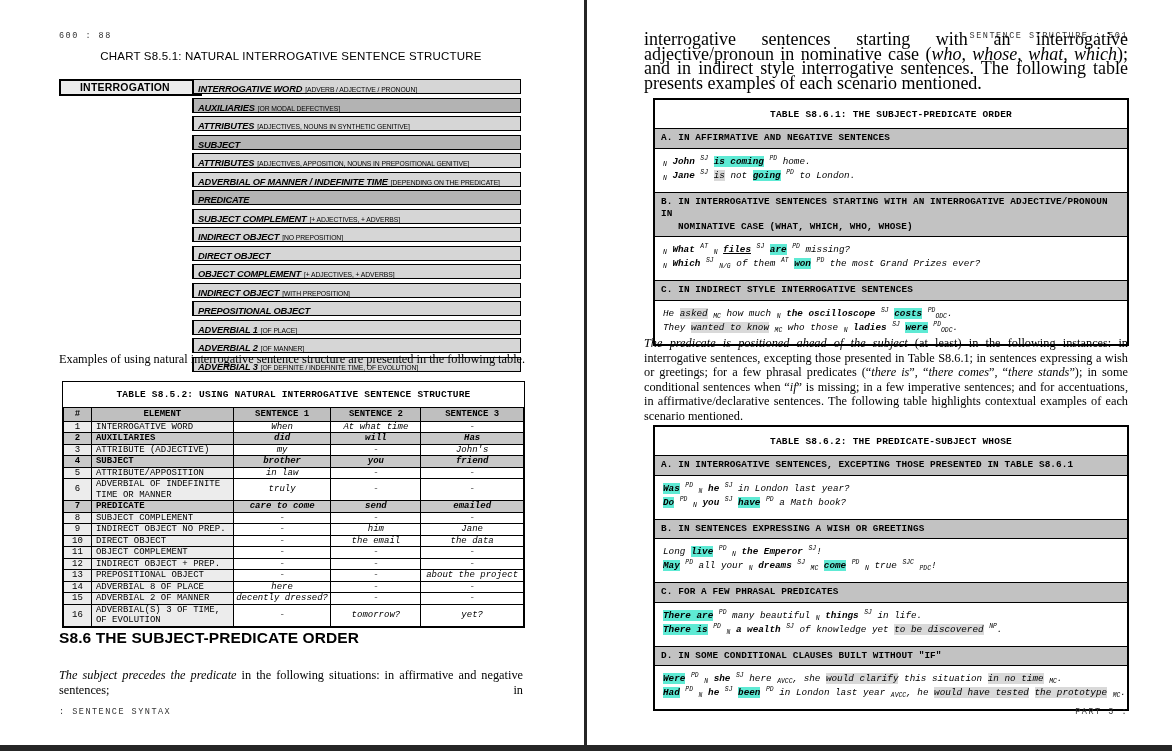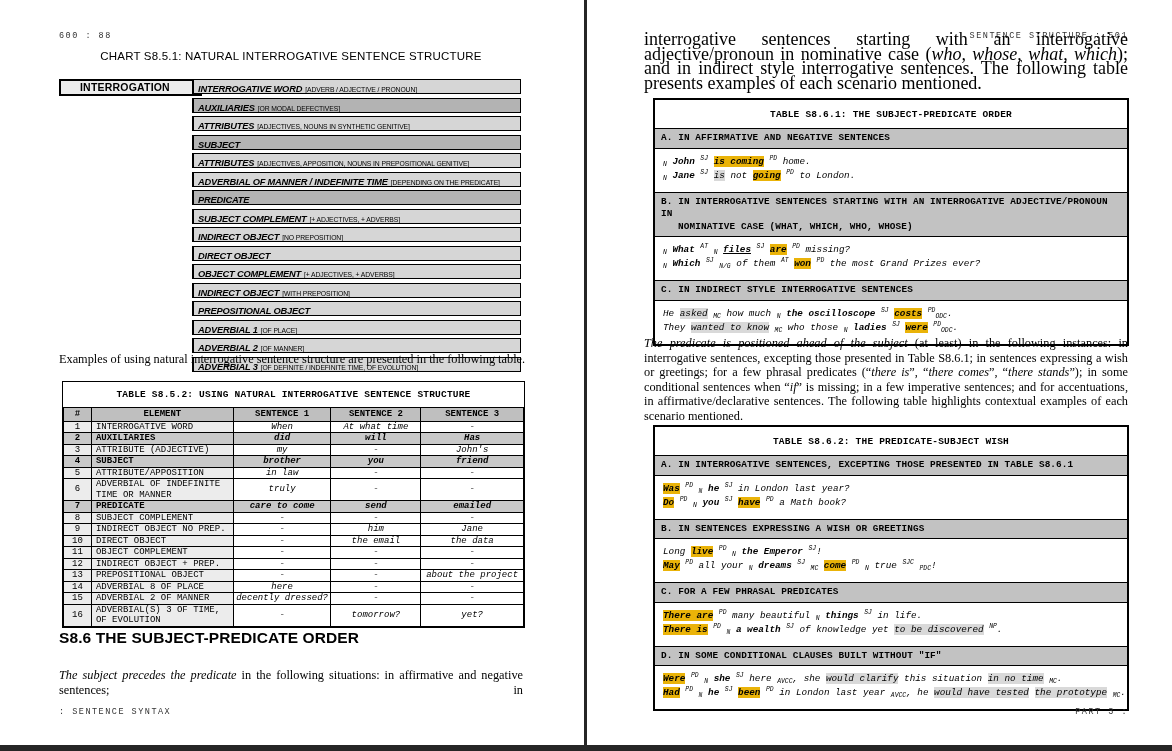--- a/index.html
+++ b/index.html
@@ -68,21 +68,21 @@
     text-align:center;padding:9px 0 8px 0;letter-spacing:0.2px;}
   .secbar{background:#c2c2c2;border-top:1px solid #000;border-bottom:1px solid #000;
     font-family:"Liberation Mono",monospace;font-weight:bold;font-size:9.4px;
     padding:3px 6px 3px 6px;line-height:12.5px;letter-spacing:0.1px;}
   .secbar-cont{padding-left:17px;}
   .exblock{padding:6px 8px 9px 8px;}
   .ex-line{font-family:"Liberation Mono",monospace;font-size:9.3px;font-style:italic;
     line-height:14px;white-space:nowrap;}
   .tk-i{}
   .tk-b{font-weight:bold;}
-  .tk-bh{font-weight:bold;background:#eab308;}
+  .tk-bh{font-weight:bold;background:#5eead4;}
   .tk-ih{background:#d9d9d9;}
   .tk-bu{font-weight:bold;text-decoration:underline;}
   .tk-sup{font-size:6.4px;vertical-align:4px;line-height:0;}
   .tk-sub{font-size:6.4px;vertical-align:-2px;line-height:0;}
   #ftr-right{position:absolute;left:57px;top:707px;width:484px;text-align:right;}
 </style>
 </head>
 <body>
 
 <div class="page" id="page-left">
@@ -275,21 +275,21 @@
           <div>C. IN INDIRECT STYLE INTERROGATIVE SENTENCES</div>
         </div>
         <div class="exblock">
           <div class="ex-line"><span class="tk-i">He </span><span class="tk-ih">asked</span><span class="tk-i"> </span><span class="tk-sub">MC</span><span class="tk-i"> how much </span><span class="tk-sub">N</span><span class="tk-i"> </span><span class="tk-b">the oscilloscope</span><span class="tk-i"> </span><span class="tk-sup">SJ</span><span class="tk-i"> </span><span class="tk-bh">costs</span><span class="tk-i"> </span><span class="tk-sup">PD</span><span class="tk-sub">ODC</span><span class="tk-i">.</span></div>
           <div class="ex-line"><span class="tk-i">They </span><span class="tk-ih">wanted to know</span><span class="tk-i"> </span><span class="tk-sub">MC</span><span class="tk-i"> who those </span><span class="tk-sub">N</span><span class="tk-i"> </span><span class="tk-b">ladies</span><span class="tk-i"> </span><span class="tk-sup">SJ</span><span class="tk-i"> </span><span class="tk-bh">were</span><span class="tk-i"> </span><span class="tk-sup">PD</span><span class="tk-sub">ODC</span><span class="tk-i">.</span></div>
         </div>
       </div>
   </div>
   <div id="para-r-mid"><span class="tk-pi">The predicate is positioned ahead of the subject</span><span class="tk-pr"> (at least) in the following instances: in interrogative sentences, excepting those presented in Table S8.6.1; in sentences expressing a wish or greetings; for a few phrasal predicates (“</span><span class="tk-pi">there is</span><span class="tk-pr">”, “</span><span class="tk-pi">there comes</span><span class="tk-pr">”, “</span><span class="tk-pi">there stands</span><span class="tk-pr">”); in some conditional sentences when “</span><span class="tk-pi">if</span><span class="tk-pr">” is missing; in a few imperative sentences; and for accentuations, in affirmative/declarative sentences. The following table highlights contextual examples of each scenario mentioned.</span></div>
   <div class="rtable" id="table862">
-    <div class="rtable-title">TABLE S8.6.2: THE PREDICATE-SUBJECT WISH</div>
+    <div class="rtable-title">TABLE S8.6.2: THE PREDICATE-SUBJECT WHOSE</div>
     <div id="t862-sections">
         <div class="secbar">
           <div>A. IN INTERROGATIVE SENTENCES, EXCEPTING THOSE PRESENTED IN TABLE S8.6.1</div>
         </div>
         <div class="exblock">
           <div class="ex-line"><span class="tk-bh">Was</span><span class="tk-i"> </span><span class="tk-sup">PD</span><span class="tk-i"> </span><span class="tk-sub">N</span><span class="tk-i"> </span><span class="tk-b">he</span><span class="tk-i"> </span><span class="tk-sup">SJ</span><span class="tk-i"> in London last year?</span></div>
           <div class="ex-line"><span class="tk-bh">Do</span><span class="tk-i"> </span><span class="tk-sup">PD</span><span class="tk-i"> </span><span class="tk-sub">N</span><span class="tk-i"> </span><span class="tk-b">you</span><span class="tk-i"> </span><span class="tk-sup">SJ</span><span class="tk-i"> </span><span class="tk-bh">have</span><span class="tk-i"> </span><span class="tk-sup">PD</span><span class="tk-i"> a Math book?</span></div>
         </div>
         <div class="secbar">
           <div>B. IN SENTENCES EXPRESSING A WISH OR GREETINGS</div>

